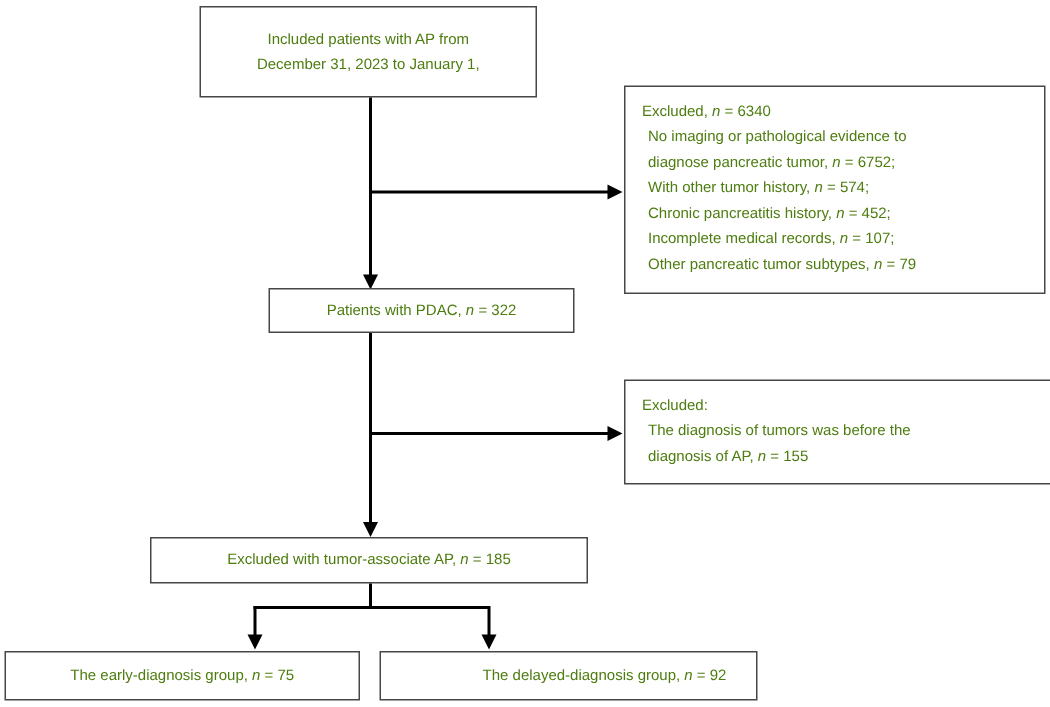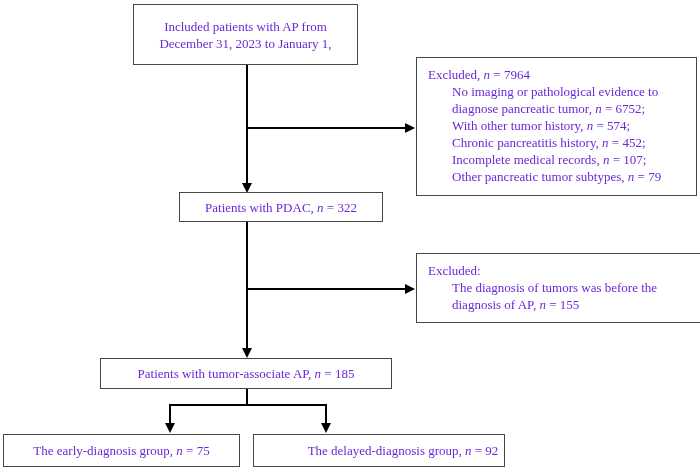--- a/index.html
+++ b/index.html
@@ -1,39 +1,39 @@
 <!DOCTYPE html>
 <html><head>
 <meta charset="utf-8">
 <style>
   html,body{margin:0;padding:0;background:#fff;}
   #figure{
     position:relative;
     width:700px;height:471px;
     background:#fff;
-    font-family:Liberation Serif, serif;
-    font-size:13px;line-height:17px;color:#6d28d9;
+    font-family:Liberation Sans, sans-serif;
+    font-size:10px;line-height:17px;color:#4d7c0f;
     overflow:hidden;
   }
   .box{
     position:absolute;
     box-sizing:border-box;
     border:1.5px solid #474747;
     background:#fff;
   }
   .box.centered{
     display:flex;flex-direction:column;
     justify-content:center;align-items:center;
     text-align:center;
   }
   .box.leftalign{
     padding:8px 6px 6px 11px;
     text-align:left;
   }
-  .items{margin-left:24px;}
+  .items{margin-left:4px;}
   .n{font-style:italic;}
   .vline,.hline{position:absolute;background:#000;}
   .vline{width:1.5px;}
   .hline{height:1.5px;}
   .arrow-down{
     position:absolute;width:0;height:0;
     border-left:5px solid transparent;
     border-right:5px solid transparent;
     border-top:10px solid #000;
   }
@@ -55,21 +55,21 @@
     <div class="tline"><span>December 31, 2023 to January 1,</span></div>
   </div>
 
   <div class="vline" style="left:246px;top:65px;height:120px;"></div>
   <div class="arrow-down" style="left:242px;top:183px;"></div>
 
   <div class="hline" style="left:246px;top:127px;width:161px;"></div>
   <div class="arrow-right" style="left:405px;top:123px;"></div>
 
   <div class="box leftalign" style="left:416px;top:57px;width:281px;height:139px;">
-    <div class="tline"><span>Excluded, </span><i class="n">n</i><span> = 7964</span></div>
+    <div class="tline"><span>Excluded, </span><i class="n">n</i><span> = 6340</span></div>
     <div class="items">
       <div class="tline"><span>No imaging or pathological evidence to</span></div>
       <div class="tline"><span>diagnose pancreatic tumor, </span><i class="n">n</i><span> = 6752;</span></div>
       <div class="tline"><span>With other tumor history, </span><i class="n">n</i><span> = 574;</span></div>
       <div class="tline"><span>Chronic pancreatitis history, </span><i class="n">n</i><span> = 452;</span></div>
       <div class="tline"><span>Incomplete medical records, </span><i class="n">n</i><span> = 107;</span></div>
       <div class="tline"><span>Other pancreatic tumor subtypes, </span><i class="n">n</i><span> = 79</span></div>
     </div>
   </div>
 
@@ -85,21 +85,21 @@
 
   <div class="box leftalign" style="left:416px;top:253px;width:311px;height:70px;">
     <div class="tline"><span>Excluded:</span></div>
     <div class="items">
       <div class="tline"><span>The diagnosis of tumors was before the</span></div>
       <div class="tline"><span>diagnosis of AP, </span><i class="n">n</i><span> = 155</span></div>
     </div>
   </div>
 
   <div class="box centered" style="left:100px;top:358px;width:292px;height:31px;">
-    <div class="tline"><span>Patients with tumor-associate AP, </span><i class="n">n</i><span> = 185</span></div>
+    <div class="tline"><span>Excluded with tumor-associate AP, </span><i class="n">n</i><span> = 185</span></div>
   </div>
 
   <div class="vline" style="left:246px;top:389px;height:16px;"></div>
   <div class="hline" style="left:169px;top:404px;width:157px;"></div>
   <div class="vline" style="left:169px;top:404px;height:20px;"></div>
   <div class="arrow-down" style="left:165px;top:423px;"></div>
   <div class="vline" style="left:325px;top:404px;height:20px;"></div>
   <div class="arrow-down" style="left:321px;top:423px;"></div>
 
   <div class="box centered" style="left:3px;top:434px;width:237px;height:33px;">

